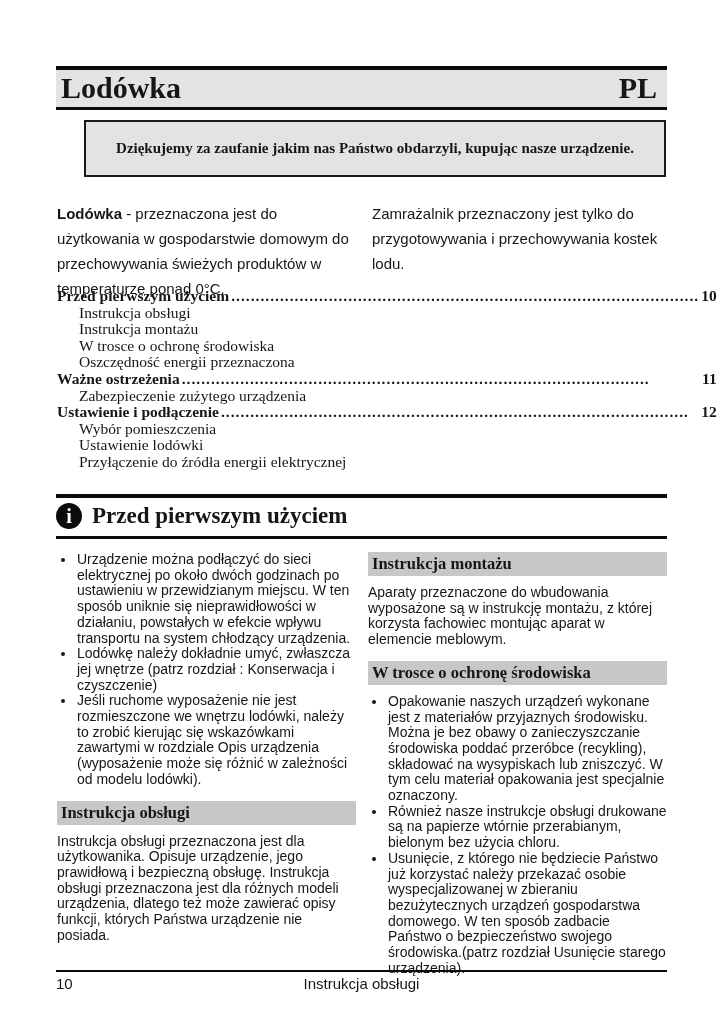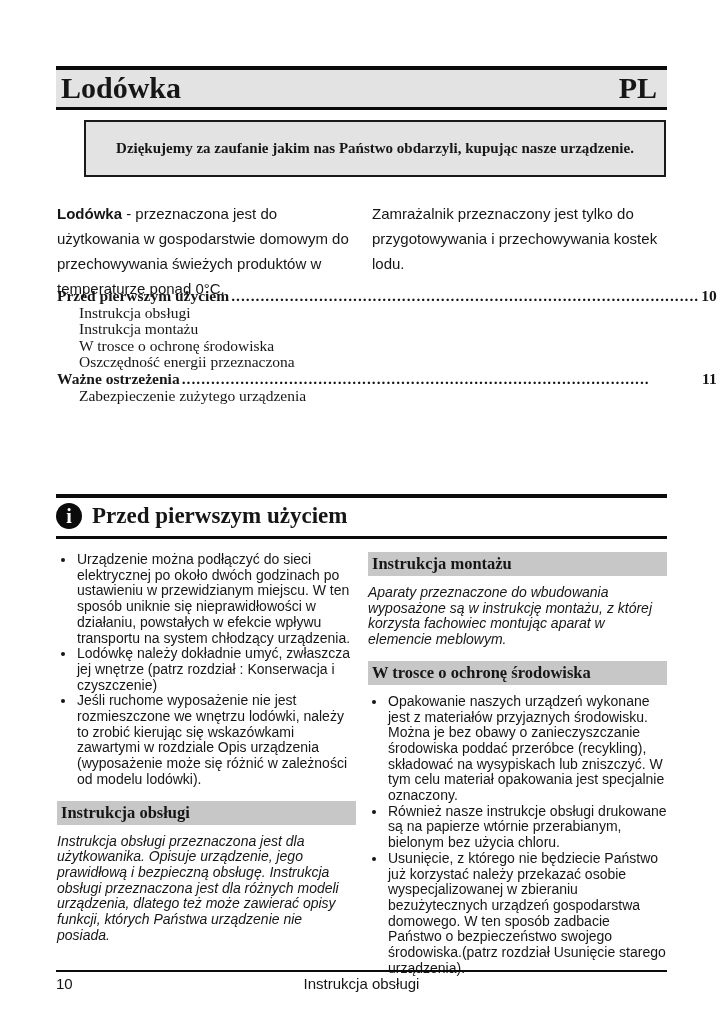--- a/index.html
+++ b/index.html
@@ -77,21 +77,21 @@
     display:flex; gap:12px; font-size:14px; line-height:15.7px;
   }
   .bcol { flex:1; }
   ul.bullets { margin:0; padding-left:19px; }
   ul.bullets li { padding-left:1px; margin:0; }
   .subhead {
     background:#c7c7c7; font-family:"Liberation Serif", serif; font-weight:bold;
     font-size:16.5px; line-height:19px; padding:2px 4px 3px; margin:0 0 9px 0;
   }
   .subhead.spaced { margin-top:13px; }
-  .para { margin:0;font-style:italic; }
+  .para { margin:0; }
 
   
   .footer {
     position:absolute; left:56px; right:56px; top:970px;
     border-top:2px solid #0b0b0b; padding-top:3px; font-size:15px; line-height:18px;
   }
   .footer-center { position:absolute; left:0; right:0; top:3px; text-align:center; }
   .footer-page { position:relative; z-index:1; }
 </style>
 </head>
@@ -131,20 +131,30 @@
           <div class="toc-sub">Oszczędność energii przeznaczona</div>
         </div>
         <div class="toc-entry">
           <div class="toc-row">
             <span class="toc-title">Ważne ostrzeżenia</span>
             <span class="dots"></span>
             <span class="toc-page">11</span>
           </div>
           <div class="toc-sub">Zabezpieczenie zużytego urządzenia</div>
         </div>
+        <div class="toc-entry">
+          <div class="toc-row">
+            <span class="toc-title">Ustawienie i podłączenie</span>
+            <span class="dots"></span>
+            <span class="toc-page">12</span>
+          </div>
+          <div class="toc-sub">Wybór pomieszczenia</div>
+          <div class="toc-sub">Ustawienie lodówki</div>
+          <div class="toc-sub">Przyłączenie do źródła energii elektrycznej</div>
+        </div>
       </div>
 
   </div>
 
   <div class="section-head">
     <span class="info-icon">i</span>
     <span class="section-title">Przed pierwszym użyciem</span>
   </div>
 
   <div class="body-cols">

